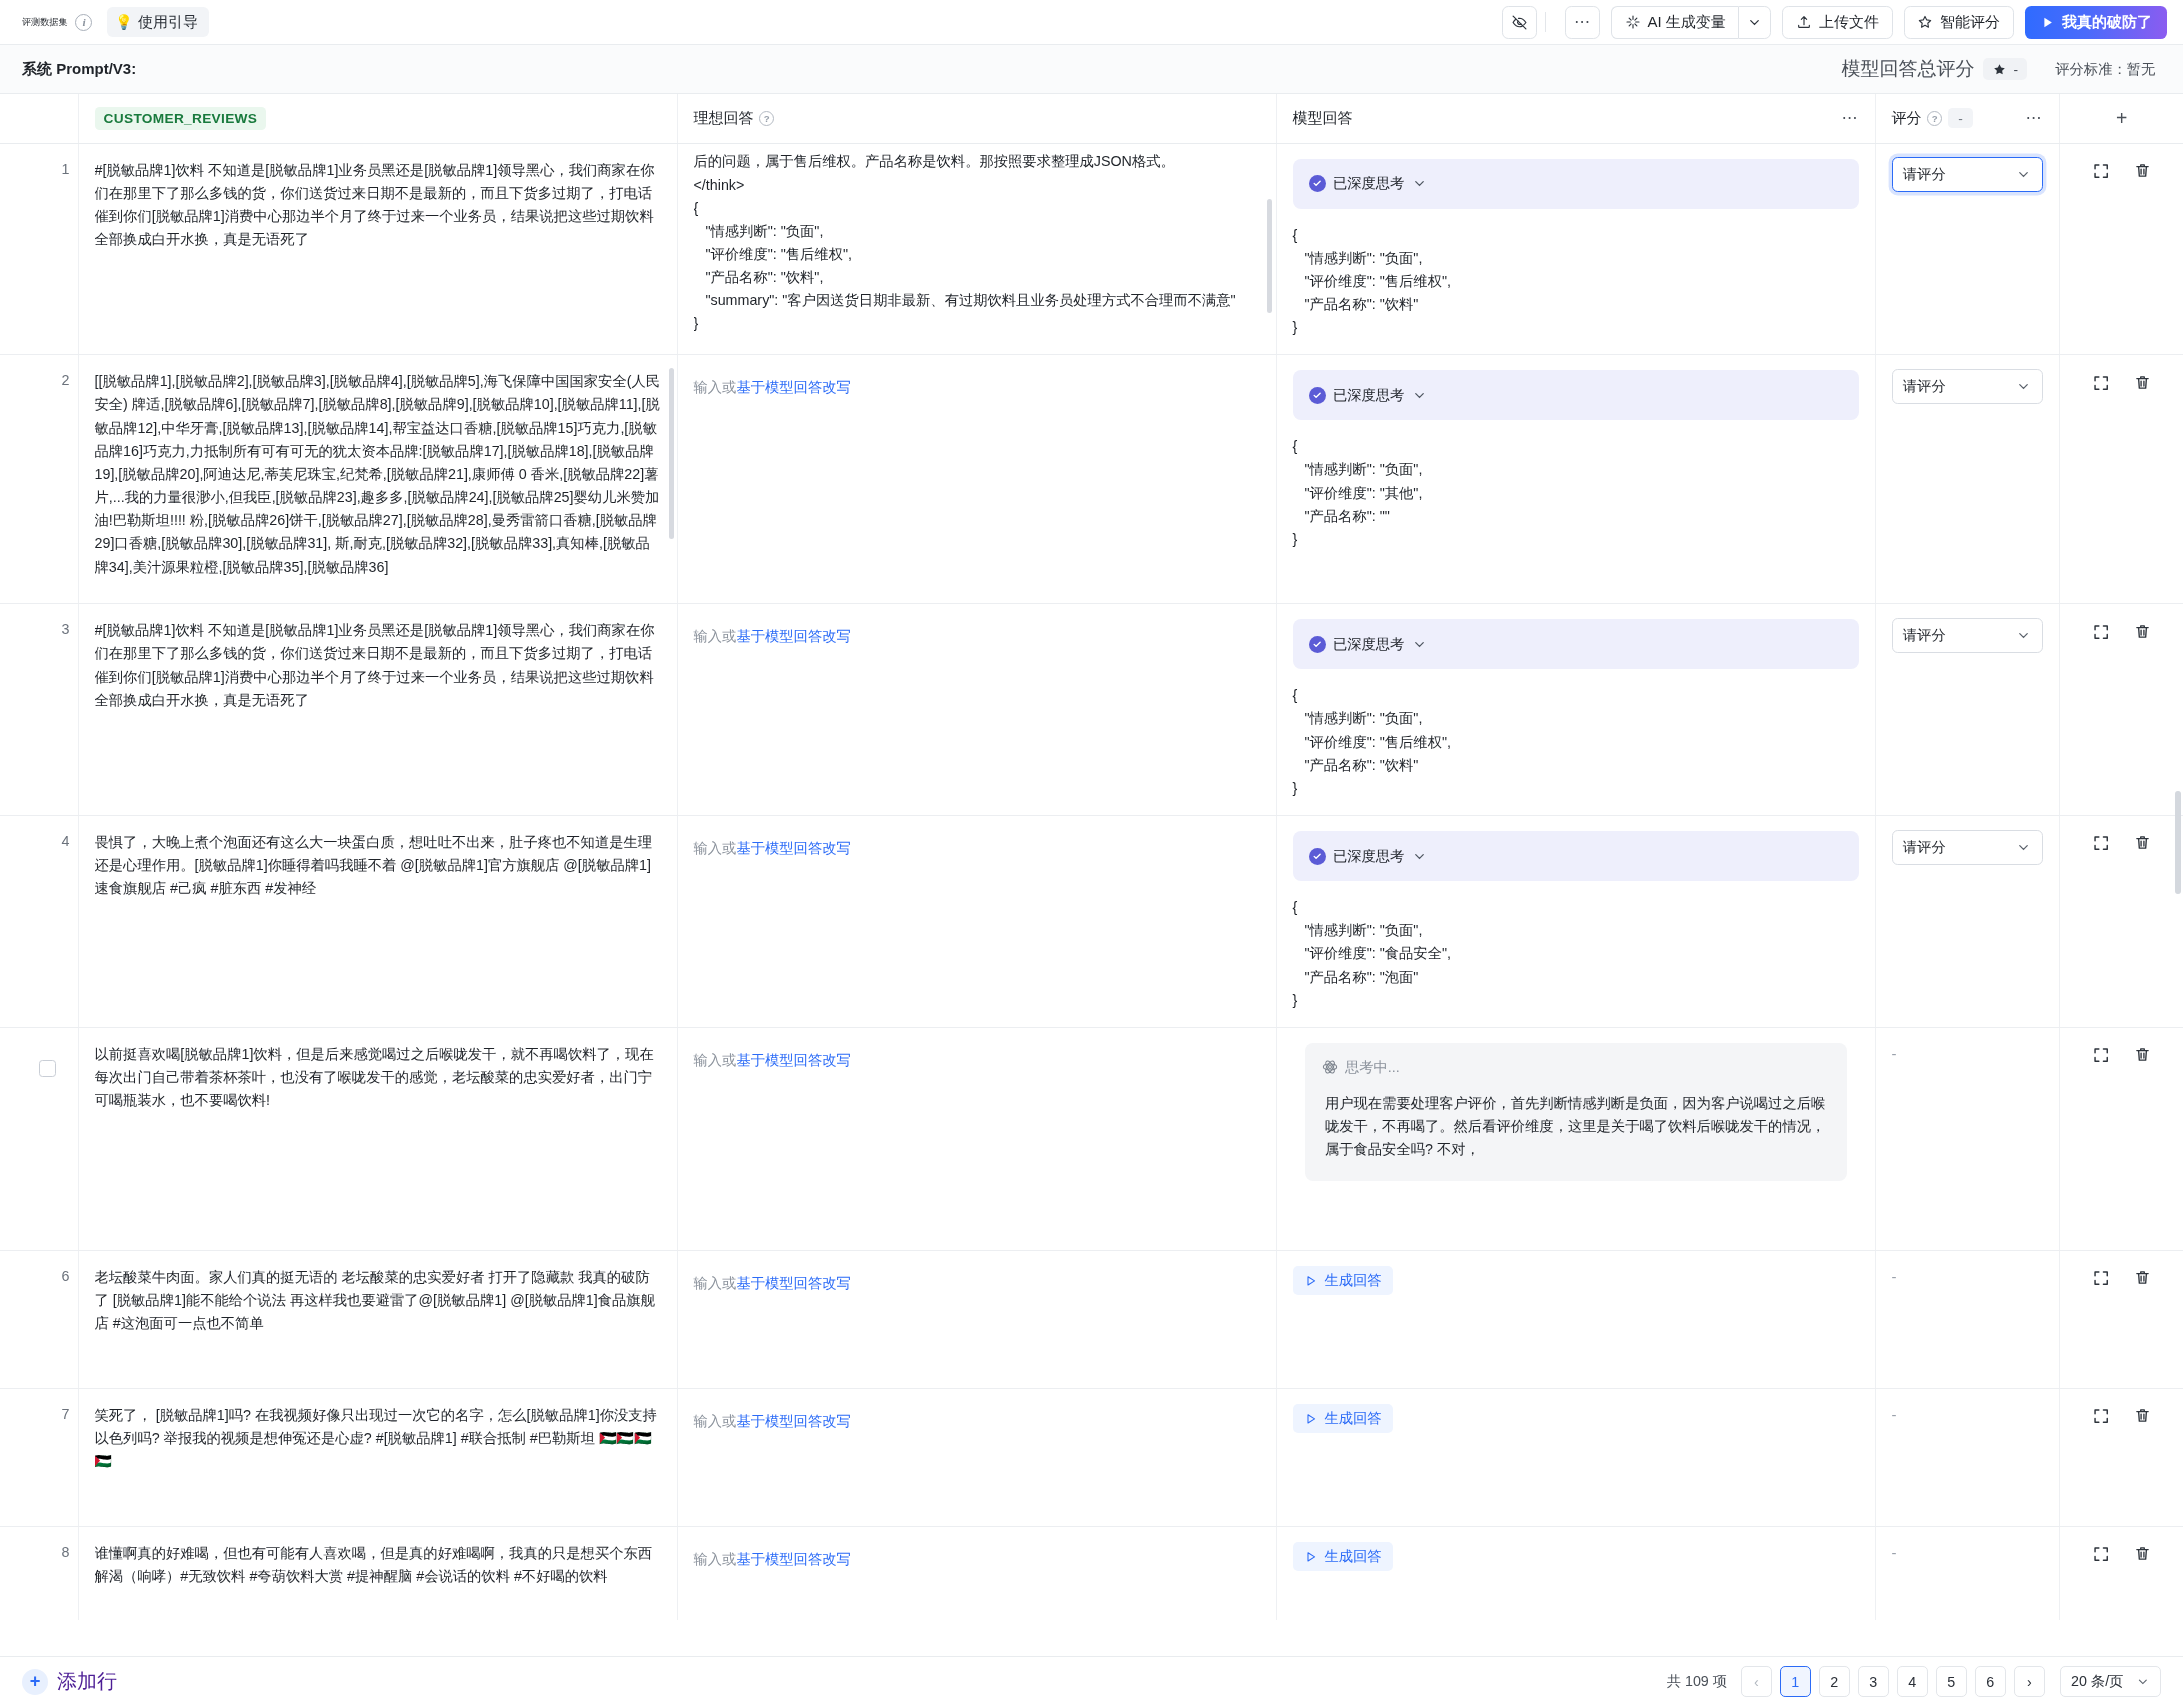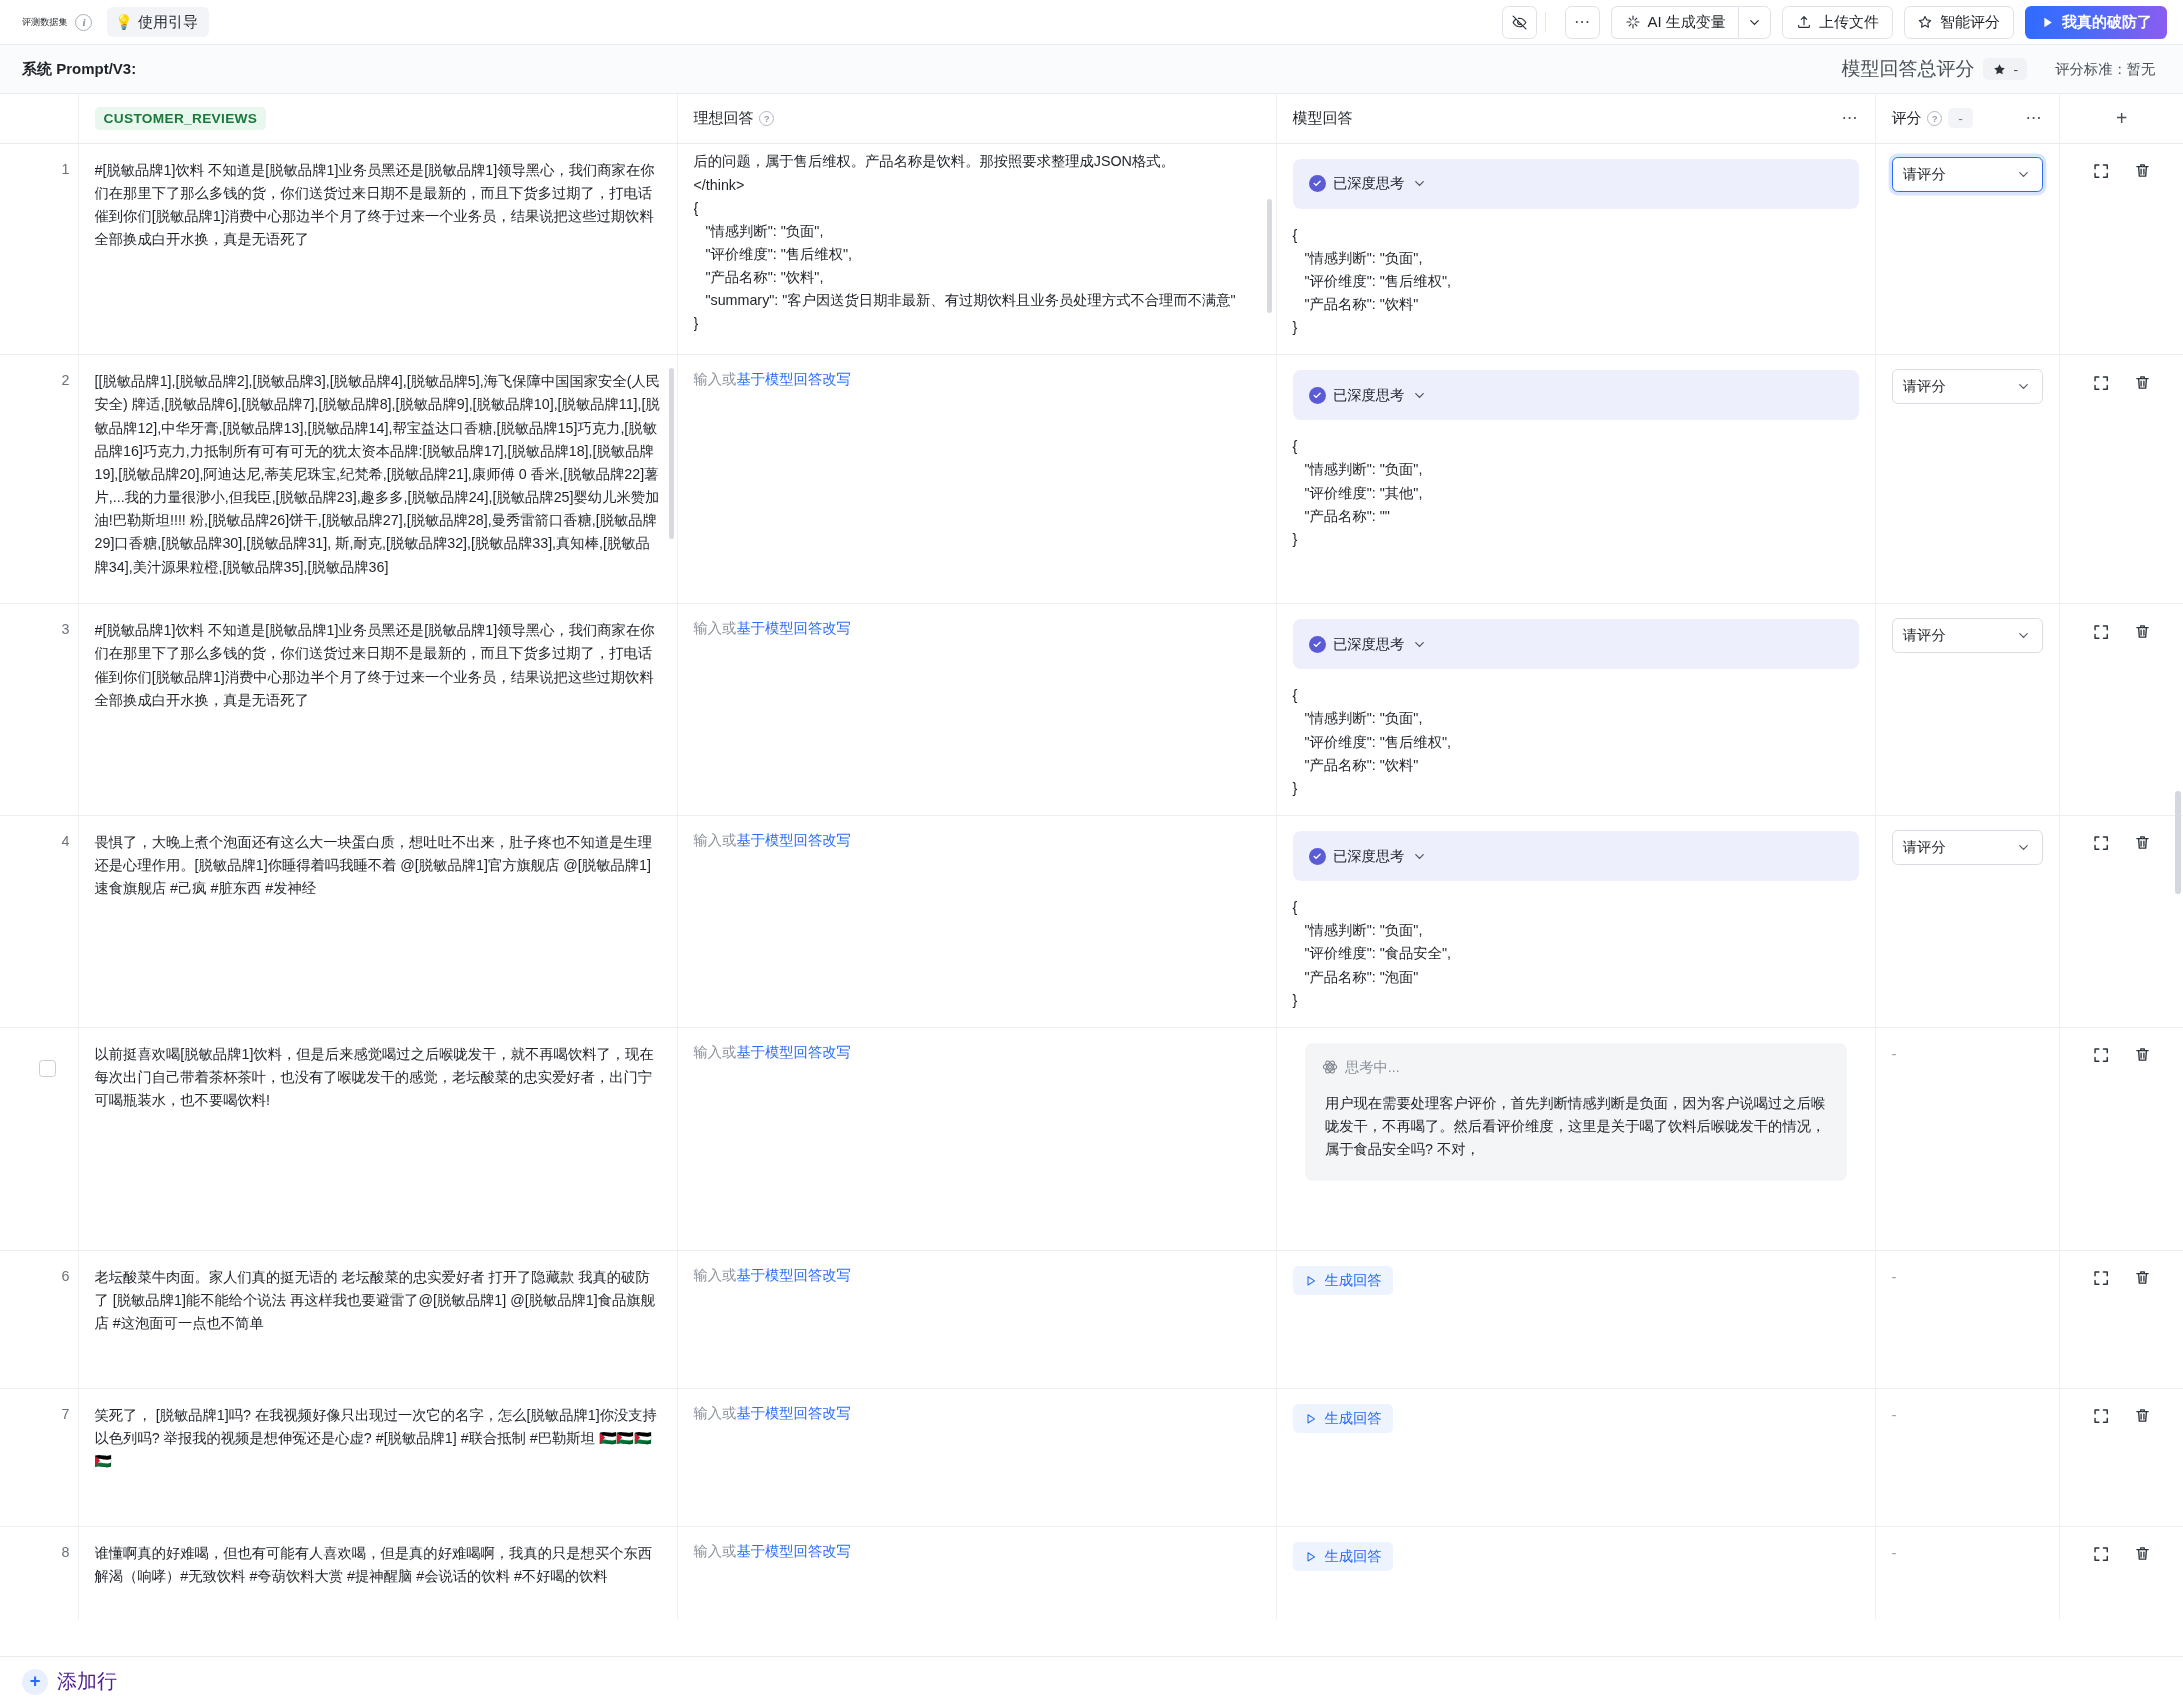--- a/index.html
+++ b/index.html
@@ -105,21 +105,21 @@
   }
   tbody td.no-border { border-right:none; }
   .rownum { font-size:14.3px;color:#6b727c;text-align:right;padding-top:17px;padding-right:8px; }
   .rowcheck { display:flex;justify-content:flex-end;padding-top:17px;padding-right:5.7px; }
   .checkbox { width:17px;height:17px;border:1.1px solid #c9ced6;border-radius:3.4px;background:#fff; }
   .cell-text {
     font-size:14.3px;line-height:1.62;color:#1f2329;word-break:break-all;
     overflow:hidden;
   }
   .cell-ideal { font-size:14.3px;line-height:1.62;color:#1f2329;white-space:pre-wrap;word-break:break-all;overflow:hidden; }
-  .ph { font-size:14.3px;color:#8b929c; }
+  .ph { font-size:14.3px;color:#8b929c;margin-top:8px; }
   .ph a { color:#2b6bf7;text-decoration:none; }
 
   .think-box {
     background:#eeeffc;border-radius:8px;padding:12.6px 16px;margin-bottom:15px;
     display:flex;align-items:center;min-height:50px;
   }
   .think-box.gray { background:#f4f5f7; }
   .check-dot {
     width:17px;height:17px;border-radius:50%;background:#5b5bd6;
     display:inline-flex;align-items:center;justify-content:center;margin-right:7.4px;flex:none;
@@ -694,14 +694,33 @@
     </tbody>
   </table>
   <div class="vscroll-thumb" style="top:697px;height:103px"></div>
 </div>
 
 <div class="footer">
   <div class="addrow">
     <span class="addrow-circle">+</span>
     <span class="addrow-label">添加行</span>
   </div>
+  <div class="pager">
+    <span class="pg-total">共 109 项</span>
+    <span class="pg-btn muted">‹</span>
+    <span class="pg-btn active">1</span>
+    <span class="pg-btn">2</span>
+    <span class="pg-btn">3</span>
+    <span class="pg-btn">4</span>
+    <span class="pg-btn">5</span>
+    <span class="pg-btn">6</span>
+    <span class="pg-btn">›</span>
+    <span class="pg-size">
+      <span>20 条/页</span>
+      <span>
+        <svg width="13.7" height="13.7" viewBox="0 0 24 24" fill="none" stroke="#5a616b" stroke-width="2" stroke-linecap="round">
+            <path d="M6 9l6 6 6-6"></path>
+          </svg>
+      </span>
+    </span>
+  </div>
 </div>
 
 
 </body></html>

